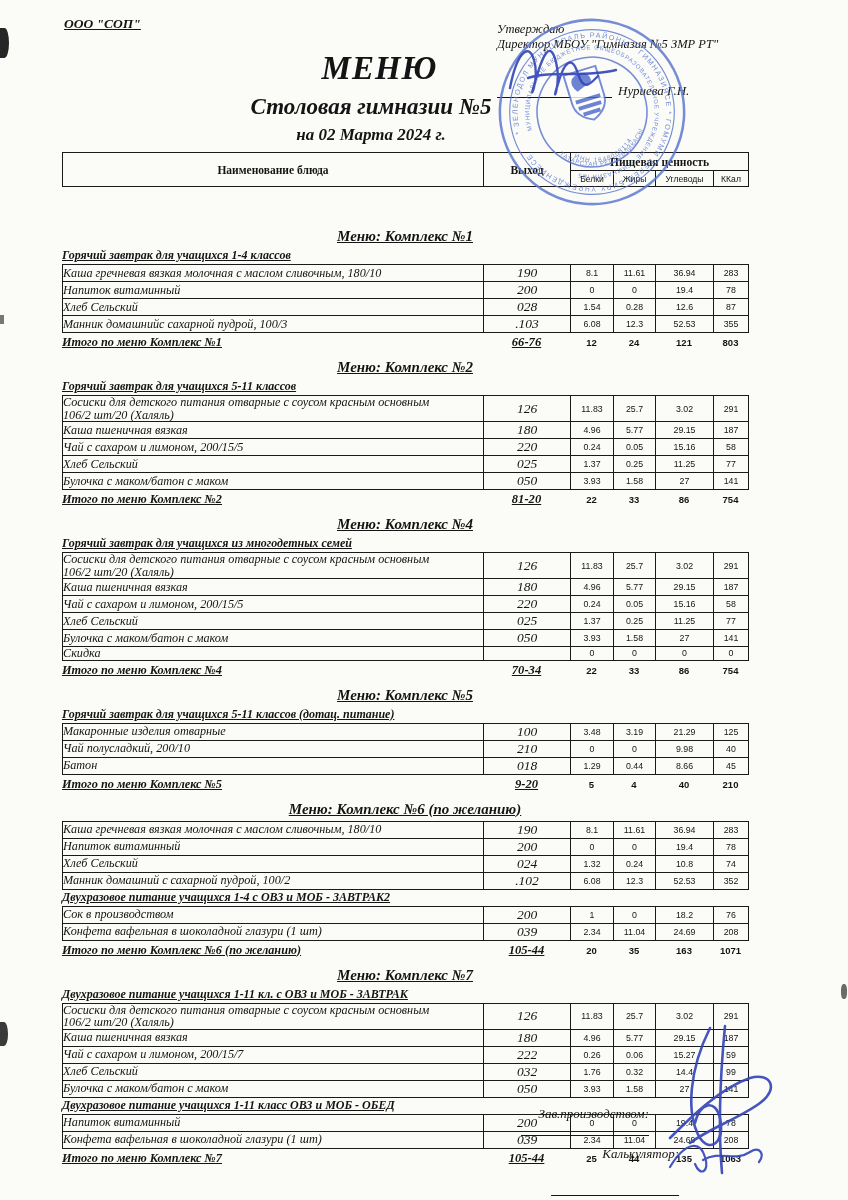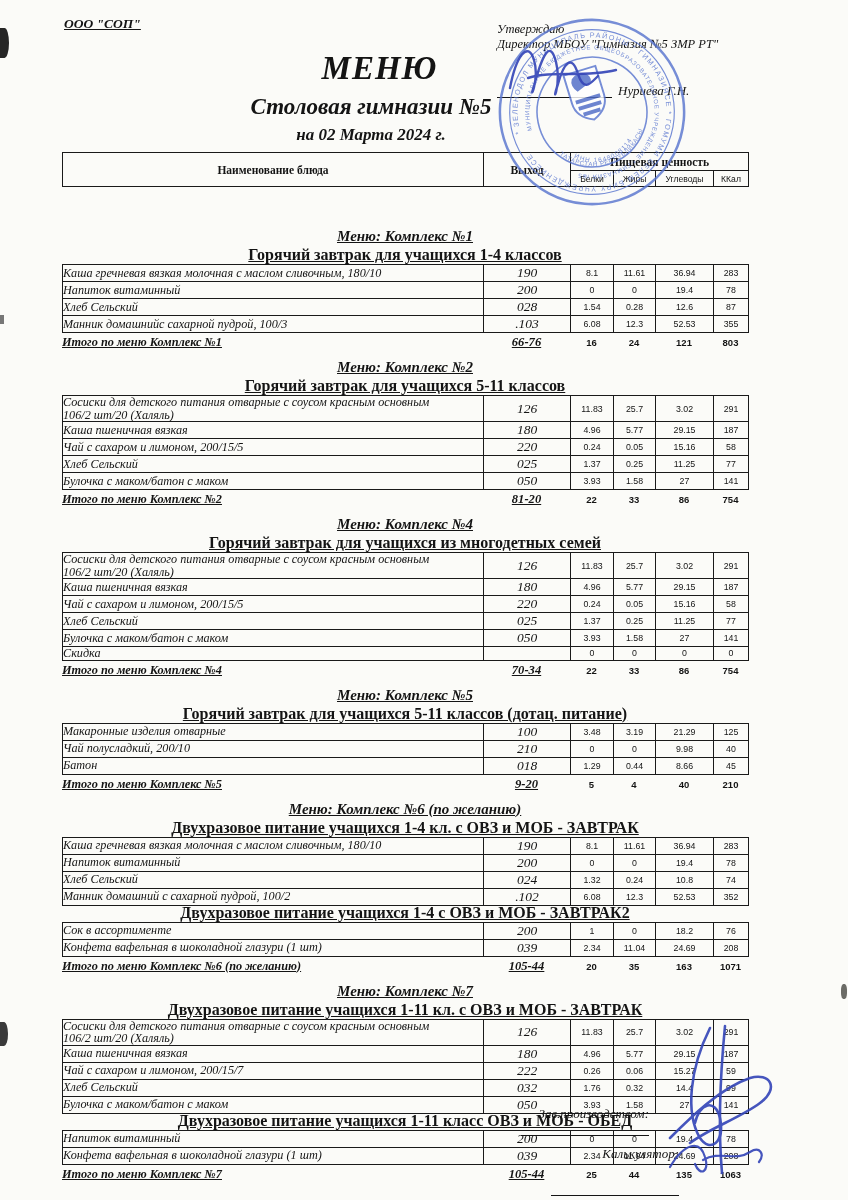--- a/index.html
+++ b/index.html
@@ -22,21 +22,21 @@
   .hdr td{border:1.6px solid #1a1a1a;text-align:center;vertical-align:middle;}
   .h-dish{font-size:11.5px;font-weight:bold;}
   .h-out{font-size:11.5px;font-weight:bold;}
   .h-nut{font-size:11.5px;font-weight:bold;height:15px;}
   .h-sub{font-size:8.6px;height:13px;font-family:"Liberation Sans",sans-serif;margin-left:31px;}
   
   #sections{position:absolute;left:62px;top:188px;width:686px;margin-top:32px;}
   .section{margin-bottom:4px;}
   .sec-title{text-align:center;font-size:15px;font-weight:bold;font-style:italic;
              text-decoration:underline;margin:7px 0 3px;line-height:18px;}
-  .sub-title{text-align:center;font-size:16px;font-weight:bold;
+  .sub-title{text-align:left;font-size:12px;font-weight:bold;font-style:italic;
              text-decoration:underline;margin:0 0 2px;line-height:14px;}
   table.menu{border-collapse:collapse;table-layout:fixed;width:686px;}
   table.menu td{border:1.3px solid #1a1a1a;vertical-align:middle;padding:0;}
   td.dish{padding:1px 4px;}
   .dish .l{font-style:italic;font-size:12.2px;line-height:12.5px;white-space:nowrap;}
   td.out{font-style:italic;font-size:13.5px;text-align:center;}
   td.num{font-family:"Liberation Sans",sans-serif;font-size:8.8px;text-align:center;}
   .total{display:grid;grid-template-columns:421px 87px 43px 42px 58px 35px;align-items:center;
          height:17px;margin-top:1px;}
   .t-label{font-size:12.3px;font-weight:bold;font-style:italic;text-decoration:underline;white-space:nowrap;}
@@ -154,21 +154,21 @@
               <td class="num">6.08</td>
               <td class="num">12.3</td>
               <td class="num">52.53</td>
               <td class="num">355</td>
             </tr>
           </tbody>
         </table>
         <div class="total">
           <div class="t-label">Итого по меню Комплекс №1</div>
           <div class="t-out">66-76</div>
-          <div class="t-num">16</div>
+          <div class="t-num">12</div>
           <div class="t-num">24</div>
           <div class="t-num">121</div>
           <div class="t-num">803</div>
         </div>
       </div>
       <div class="section">
         <div class="sec-title">Меню: Комплекс №2</div>
         <div class="sub-title">Горячий завтрак для учащихся 5-11 классов</div>
         <table class="menu">
           <colgroup>
@@ -376,21 +376,20 @@
           <div class="t-label">Итого по меню Комплекс №5</div>
           <div class="t-out">9-20</div>
           <div class="t-num">5</div>
           <div class="t-num">4</div>
           <div class="t-num">40</div>
           <div class="t-num">210</div>
         </div>
       </div>
       <div class="section">
         <div class="sec-title">Меню: Комплекс №6 (по желанию)</div>
-        <div class="sub-title">Двухразовое питание учащихся 1-4 кл. с ОВЗ и МОБ - ЗАВТРАК</div>
         <table class="menu">
           <colgroup>
             <col style="width: 421px;">
             <col style="width: 87px;">
             <col style="width: 43px;">
             <col style="width: 42px;">
             <col style="width: 58px;">
             <col style="width: 35px;">
           </colgroup>
           <tbody>
@@ -442,21 +441,21 @@
             <col style="width: 421px;">
             <col style="width: 87px;">
             <col style="width: 43px;">
             <col style="width: 42px;">
             <col style="width: 58px;">
             <col style="width: 35px;">
           </colgroup>
           <tbody>
             <tr>
               <td class="dish">
-                <div class="l">Сок в ассортименте</div>
+                <div class="l">Сок в производством</div>
               </td>
               <td class="out">200</td>
               <td class="num">1</td>
               <td class="num">0</td>
               <td class="num">18.2</td>
               <td class="num">76</td>
             </tr>
             <tr>
               <td class="dish">
                 <div class="l">Конфета вафельная в шоколадной глазури (1 шт)</div>

